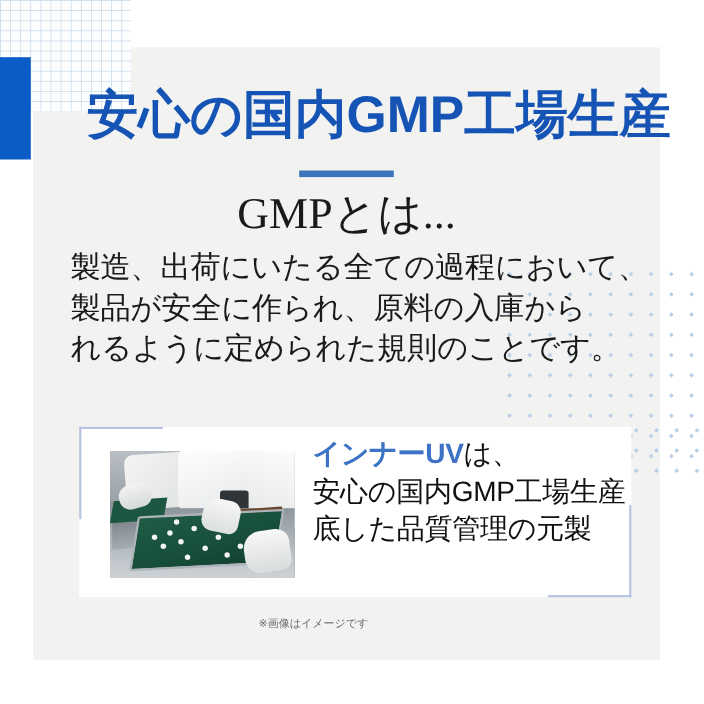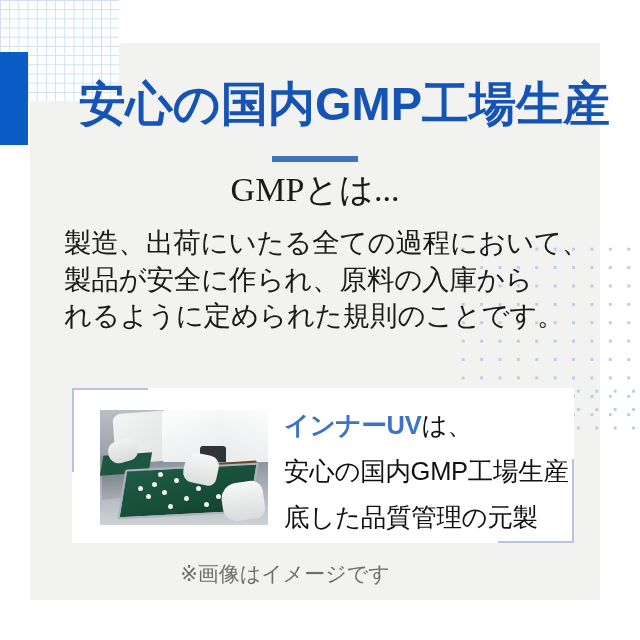--- a/index.html
+++ b/index.html
@@ -112,21 +112,21 @@
 
   
   .subtitle {
     position: absolute;
     left: 30px;
     top: 170px;
     width: 570px;
     text-align: center;
     color: #1a1a1a;
     font-family: "Liberation Serif", "DejaVu Serif", serif;
-    font-size: 34px;
+    font-size: 40px;
     line-height: 1.2;
   }
 
   
   .body-copy {
     position: absolute;
     left: 64px;
     top: 225px;
     width: 500px;
     color: #1a1a1a;
@@ -268,36 +268,36 @@
     position: absolute;
     left: 212px;
     top: 8px;
     width: 284px;
     color: #111111;
     font-family: "Liberation Sans", "DejaVu Sans", sans-serif;
     font-size: 25.5px;
     line-height: 1.34;
     letter-spacing: -0.3px;
   }
-  .card-text .ln { display: block; white-space: nowrap; margin-top: 12px; }
+  .card-text .ln { display: block; white-space: nowrap; }
   .brand {
     color: #3c73c4;
     font-weight: bold;
   }
 
   
   .disclaimer {
     position: absolute;
     left: 30px;
     top: 560px;
     width: 510px;
     text-align: center;
     color: #6d6d6d;
     font-family: "Liberation Sans", "DejaVu Sans", sans-serif;
-    font-size: 21px;
+    font-size: 10px;
   }
 </style>
 </head>
 <body>
 
 <div id="stage">
 
   <div class="grey-panel"></div>
 
   <div class="grid-deco"></div>

